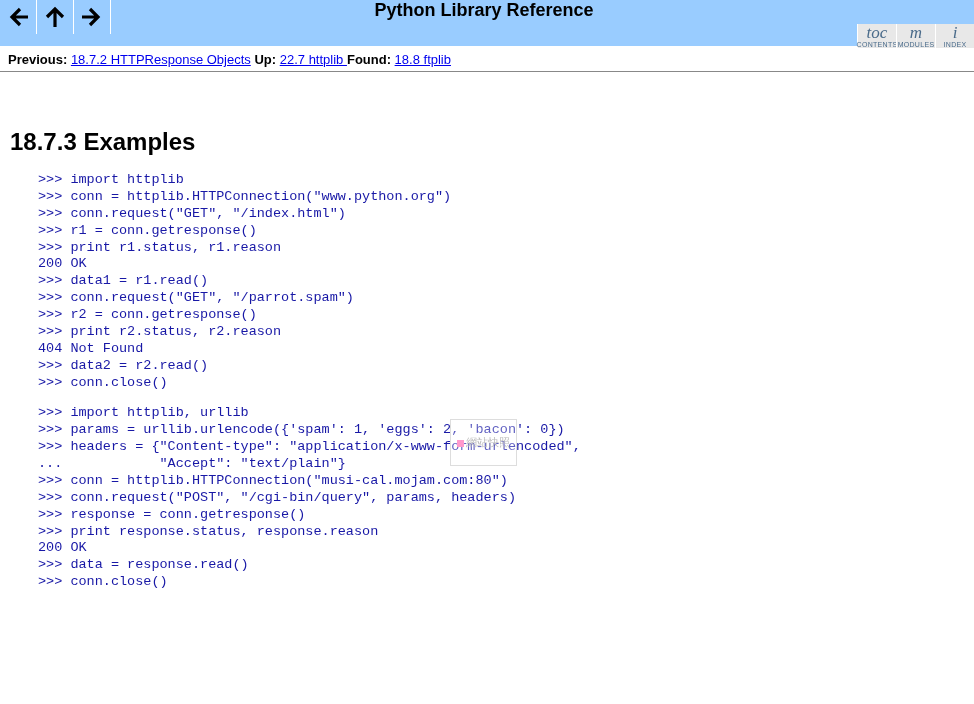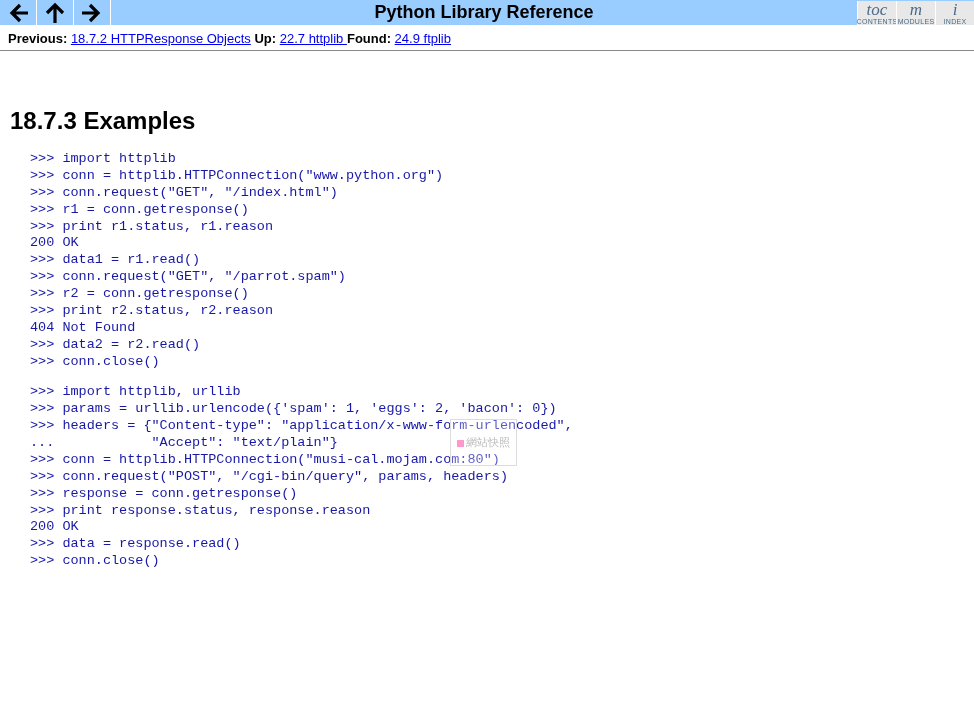--- a/index.html
+++ b/index.html
@@ -6,22 +6,22 @@
       margin: 0;
       padding: 0;
       font-family: Arial, Helvetica, sans-serif;
       font-size: 14px;
       background: #fff;
       color: #000;
     }
     .topbar {
       background: #99ccff;
       display: flex;
-      align-items: center;
-      height: 25px;
+      align-items: flex-start;
+      height: 46px;
       position: relative;
     }
     .nav-arrows {
       display: flex;
       align-items: center;
     }
     .arrow-btn {
       width: 36px;
       height: 34px;
       display: flex;
@@ -49,20 +49,21 @@
     .toc-btn {
       background: #e8e8e8;
       border-left: 1px solid #fff;
       width: 38px;
       display: flex;
       flex-direction: column;
       align-items: center;
       justify-content: center;
       cursor: pointer;
       color: #4a6b8a;
+      margin-top: 24px;
     }
     .toc-btn .big {
       font-style: italic;
       font-family: Georgia, serif;
       font-size: 17px;
       line-height: 1;
     }
     .toc-btn .small {
       font-size: 7px;
       letter-spacing: 0.3px;
@@ -93,21 +94,21 @@
       margin-bottom: 6px;
     }
     .intro tt, .intro code {
       font-family: "Courier New", monospace;
       font-size: 14px;
     }
     pre.code {
       font-family: "Courier New", monospace;
       font-size: 13.5px;
       color: #1818a6;
-      margin: 14px 0 14px 20px;
+      margin: 14px 0 14px 28px;
       padding: 0;
       line-height: 1.25;
       white-space: pre;
     }
     .watermark {
       position: absolute;
       left: 450px;
       top: 419px;
       color: #bbb;
       font-size: 11px;
@@ -161,21 +162,21 @@
     </div>
   </div>
 </div>
 
 <div class="breadcrumb">
   <b>Previous:</b>
   <a href="#">18.7.2 HTTPResponse Objects</a>
   <b>Up:</b>
   <a href="#">22.7 httplib </a>
   <b>Found:</b>
-  <a href="#">24.9 ftplib</a>
+  <a href="#">18.8 ftplib</a>
 </div>
 
 <div class="content">
   <h1 class="section">18.7.3 Examples</h1>
 
 
   <pre class="code">&gt;&gt;&gt; import httplib
 &gt;&gt;&gt; conn = httplib.HTTPConnection("www.python.org")
 &gt;&gt;&gt; conn.request("GET", "/index.html")
 &gt;&gt;&gt; r1 = conn.getresponse()

